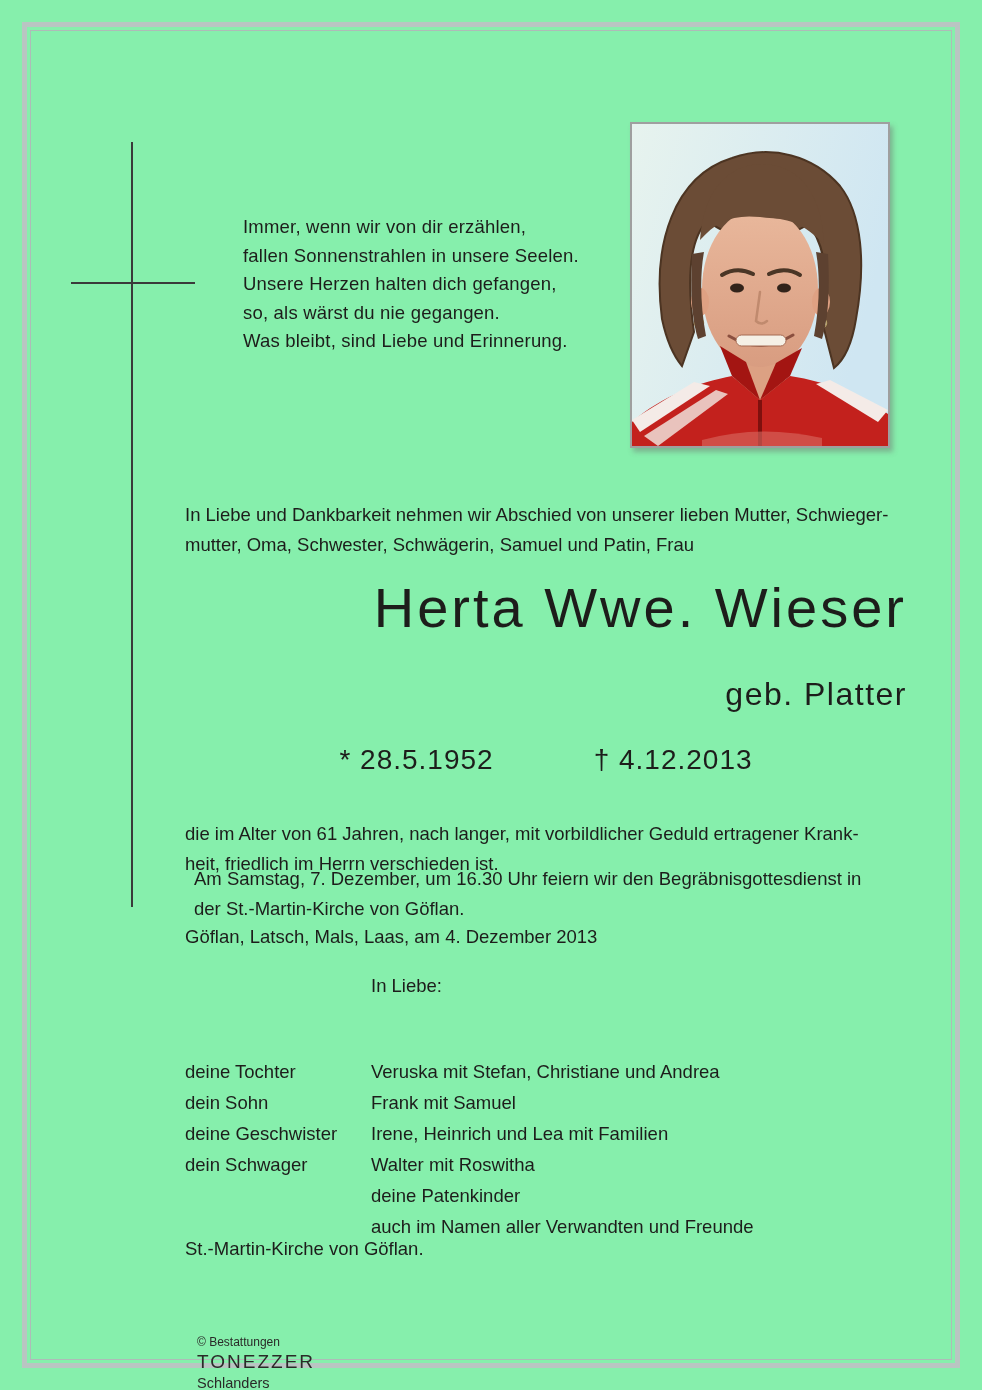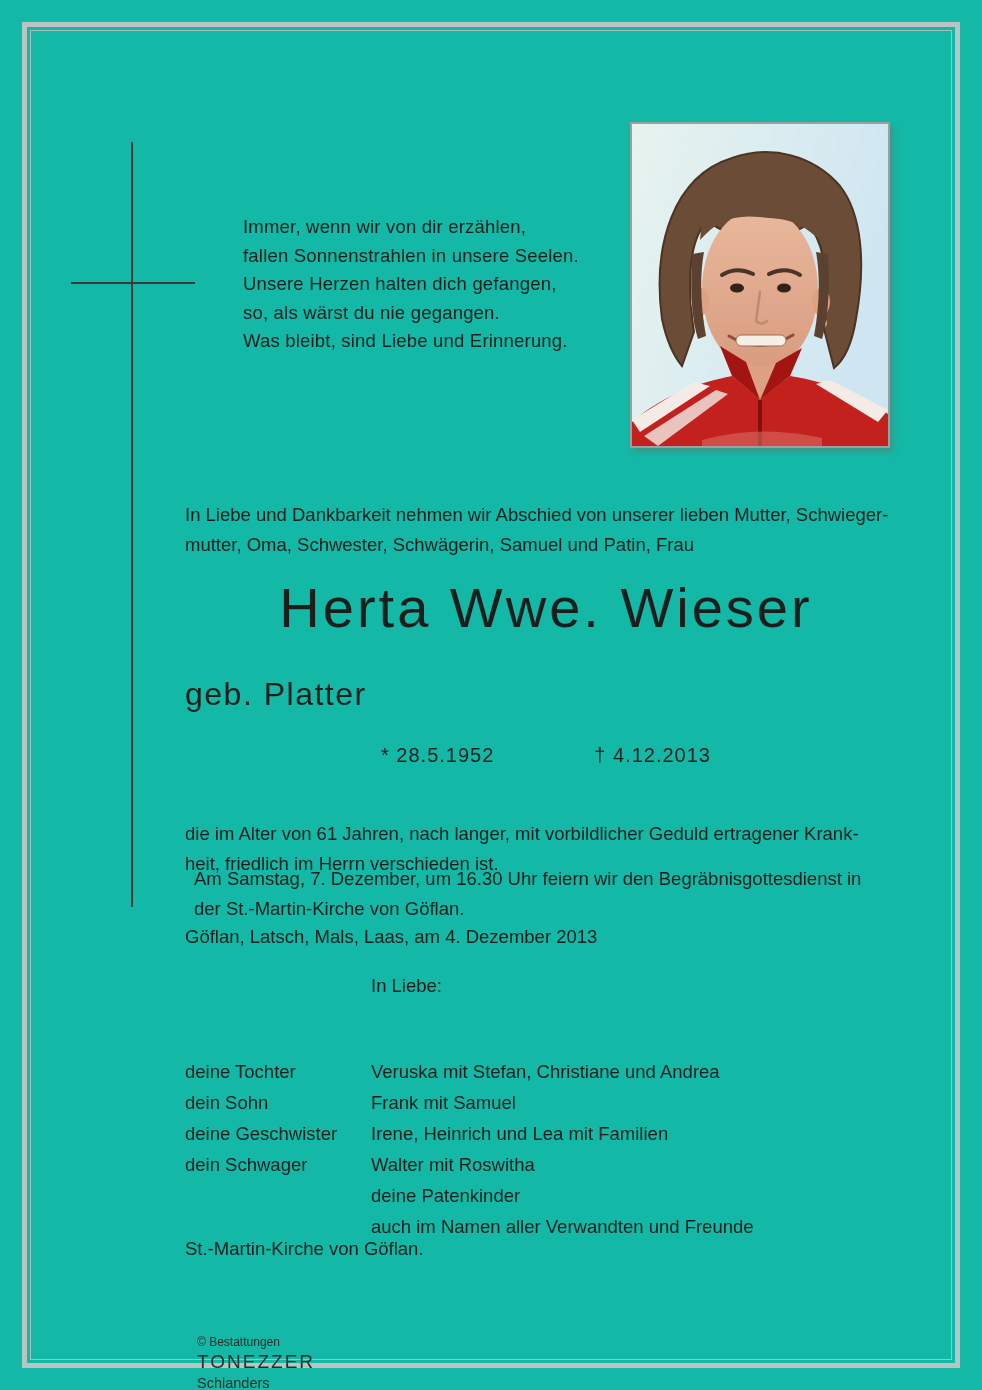--- a/index.html
+++ b/index.html
@@ -1,19 +1,19 @@
 <!DOCTYPE html>
 <html><head>
 <meta charset="utf-8">
 <style>
   html,body{margin:0;padding:0;background:#ffffff;}
   .page{
     position:relative;
     width:982px;height:1390px;
-    background:#14b8a6;
+    background:#86efac;
     font-family:"Liberation Sans", sans-serif;
     color:#1d1d1b;
     overflow:hidden;
   }
   
   .frame-outer{
     position:absolute;left:22px;top:22px;right:22px;bottom:22px;
     border:5px solid #b9c5c2;
     pointer-events:none;
   }
@@ -40,30 +40,30 @@
     background:#dcedf2;
   }
   .photo svg{display:block;width:100%;height:100%;}
 
   
   .col{position:absolute;left:185px;width:722px;}
   .intro{top:500px;font-size:18.5px;line-height:29.5px;font-weight:300;}
   .line{white-space:nowrap;}
 
   .name{
-    top:575px;text-align:center;
+    top:575px;text-align:right;
     font-size:56px;letter-spacing:3px;font-weight:300;
   }
   .maiden{
-    top:676px;text-align:left;
+    top:676px;text-align:right;
     font-size:32px;letter-spacing:1.5px;font-weight:300;
   }
   .dates{
     top:744px;display:flex;justify-content:center;gap:100px;
-    font-size:20px;letter-spacing:1px;font-weight:300;
+    font-size:28px;letter-spacing:1px;font-weight:300;
   }
   .passing{top:803px;font-size:18.5px;line-height:29.5px;font-weight:300;margin-top:16px;}
   .funeral{top:864px;font-size:18.5px;line-height:29.5px;font-weight:300;margin-left:9px;}
   .places{top:926px;font-size:18.5px;font-weight:300;}
   .in-love{position:absolute;left:371px;top:975px;font-size:18.5px;font-weight:300;}
 
   .family{
     top:1016px;
     display:grid;grid-template-columns:186px 1fr;
     font-size:18.5px;line-height:31px;font-weight:300;margin-top:40px;

